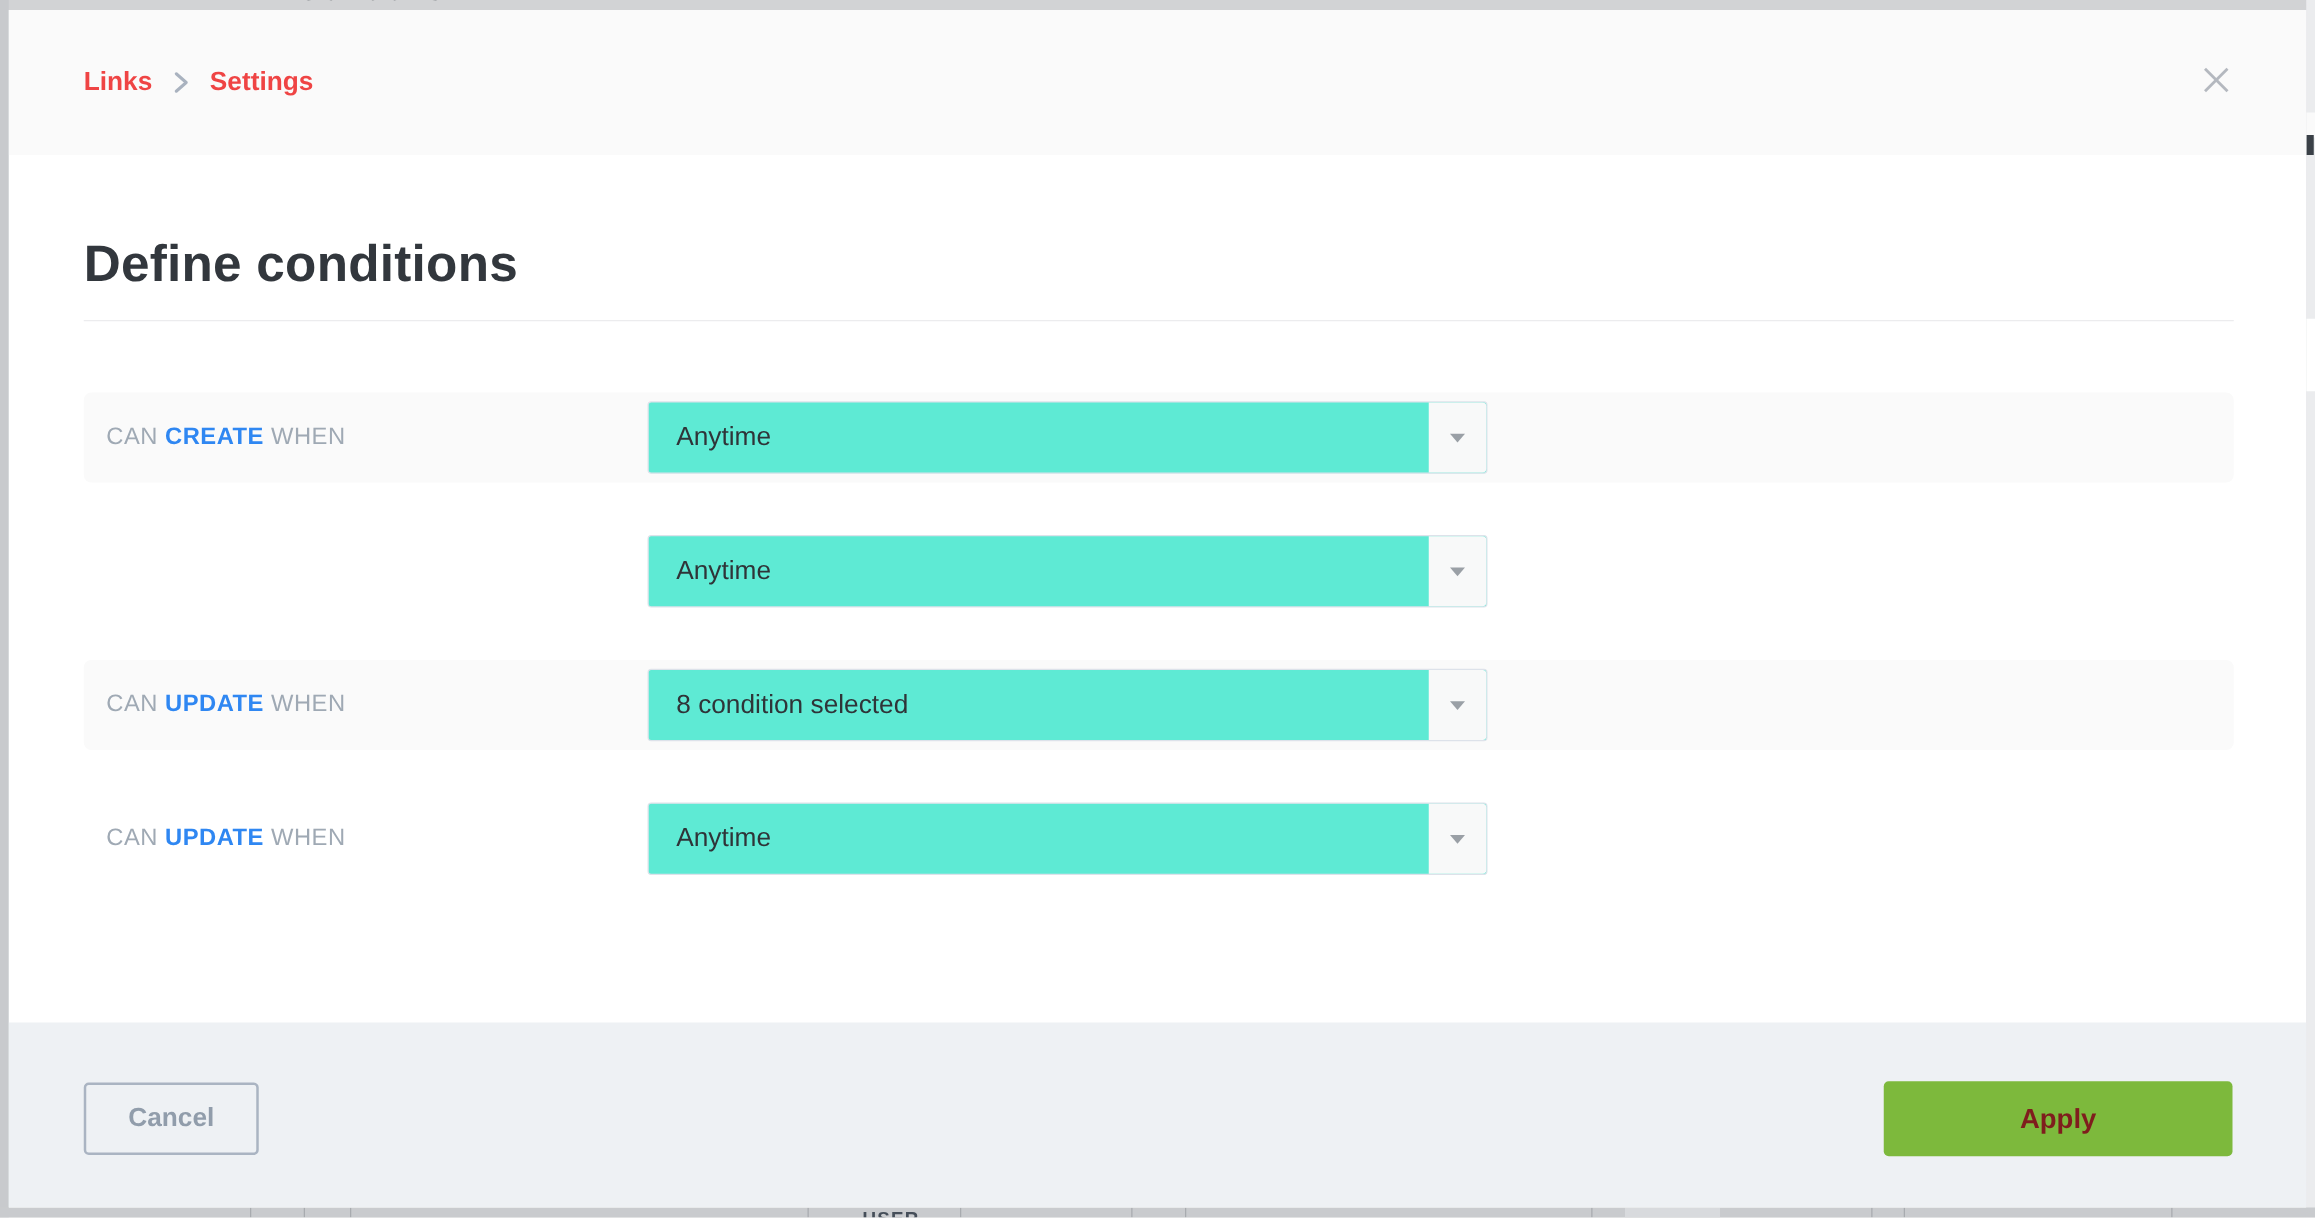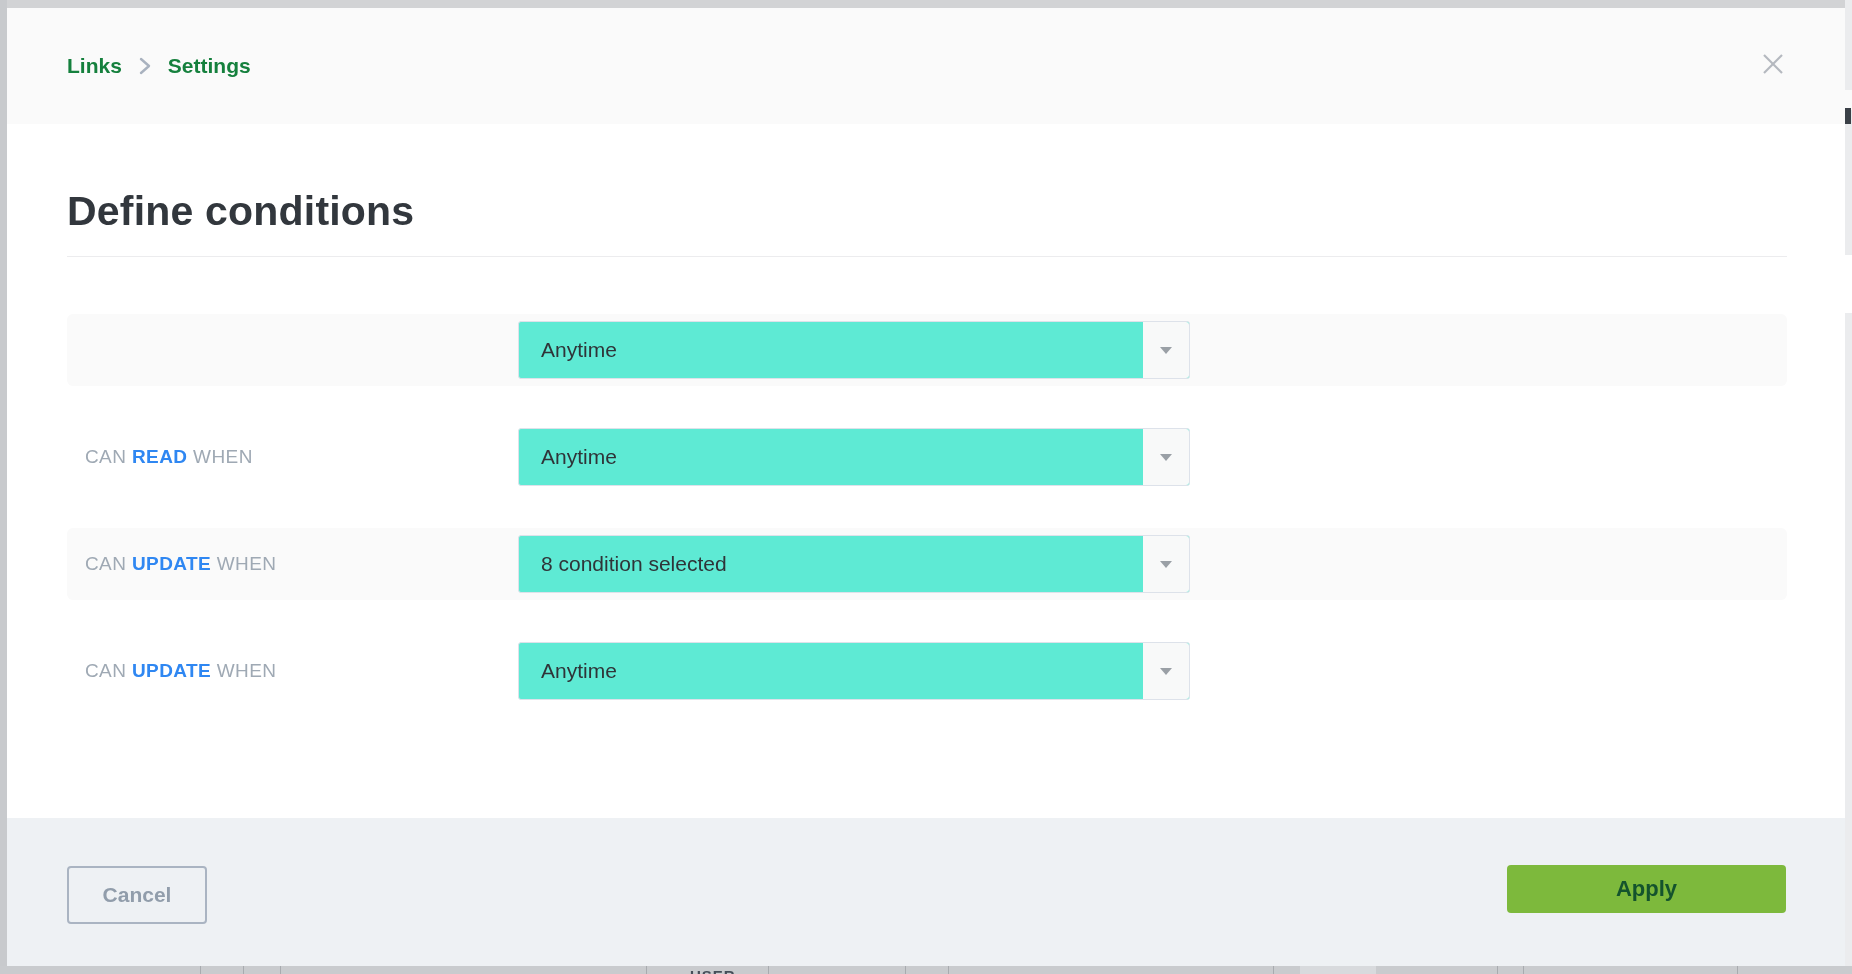--- a/index.html
+++ b/index.html
@@ -17,40 +17,40 @@
   .bg-bottom-strip { position:absolute; left:0; top:966px; width:1852px; height:8px; background:#c9cbce; overflow:hidden; }
   .bg-bottom-text { position:absolute; left:690px; top:1px; font-size:15px; font-weight:700; color:#454e59; letter-spacing:1px; }
   .bg-bottom-light { position:absolute; left:1300px; top:0; width:76px; height:8px; background:#d8dadd; }
   .bg-col-line { position:absolute; top:0; width:1px; height:8px; background:#a8abaf; }
 
   
   .modal { position:absolute; left:7px; top:8px; width:1838px; height:958px; background:#ffffff; overflow:hidden; }
 
   .modal-header { position:absolute; left:0; top:0; width:100%; height:116px; background:#fafafa; }
   .breadcrumb { position:absolute; left:60px; top:0; height:116px; display:flex; align-items:center; gap:16px; }
-  .crumb { font-size:21px; font-weight:700; color:#15803d; }
+  .crumb { font-size:21px; font-weight:700; color:#ef4444; }
   .crumb-sep svg { display:block; }
   .close-btn { position:absolute; right:55px; top:41px; width:34px; height:34px; display:flex; align-items:center; justify-content:center; cursor:pointer; }
 
   .modal-title { position:absolute; left:60px; top:180px; font-size:41px; font-weight:700; color:#32373d; letter-spacing:0.2px; }
   .title-divider { position:absolute; left:60px; top:248px; width:1720px; height:1px; background:#ececee; }
 
   .rows { position:absolute; left:60px; top:306px; width:1720px; }
   .row { position:relative; height:72px; margin-bottom:35px; border-radius:6px; }
   .row.striped { background:#fafafa; }
   .row-label { position:absolute; left:18px; top:0; height:72px; line-height:72px; font-size:19px; letter-spacing:0.4px; color:#9fa9b4; white-space:nowrap; }
   .row-label .action { color:#2f87f2; font-weight:700; }
   .dropdown { position:absolute; left:451px; top:7px; width:672px; height:58px; background:#5eead4; border:1px solid #dde2ea; border-radius:3px; cursor:pointer; }
   .dropdown-value { position:absolute; left:22px; top:0; height:56px; line-height:56px; font-size:21px; color:#2f3438; }
   .dropdown-btn { position:absolute; right:0; top:0; width:46px; height:56px; background:#f8f9f9; border-radius:0 3px 3px 0; display:flex; align-items:center; justify-content:center; }
   .tri-down { width:0; height:0; border-left:6px solid transparent; border-right:6px solid transparent; border-top:7px solid #9aa0a6; }
 
   .modal-footer { position:absolute; left:0; bottom:0; width:100%; height:148px; background:#eef1f4; }
   .cancel-btn { position:absolute; left:60px; top:48px; width:140px; height:58px; background:transparent; border:2px solid #aab4c2; border-radius:4px; font-family:"Liberation Sans", sans-serif; font-size:21px; font-weight:700; color:#919dab; cursor:pointer; }
-  .apply-btn { position:absolute; right:59px; top:47px; width:279px; height:48px; background:#7db93c; border:none; border-radius:4px; font-family:"Liberation Sans", sans-serif; font-size:22px; font-weight:700; color:#14532d; cursor:pointer; }
+  .apply-btn { position:absolute; right:59px; top:47px; width:279px; height:60px; background:#7db93c; border:none; border-radius:4px; font-family:"Liberation Sans", sans-serif; font-size:22px; font-weight:700; color:#7f1d1d; cursor:pointer; }
 </style>
 </head>
 <body>
 
 <div class="bg-top-strip">
   <div class="bg-top-text">Webhooks</div>
 </div>
 <div class="bg-left-strip"></div>
 <div class="bg-right-strip">
   <div class="bg-right-seg-a"></div>
@@ -94,32 +94,32 @@
       </span>
     </div>
   </div>
 
   <h1 class="modal-title">Define conditions</h1>
   <div class="title-divider"></div>
 
   <div class="rows">
 
     <div class="row striped">
+      <div class="row-label">
+        <span>CAN </span><span class="action">CREATE</span><span> WHEN</span>
+      </div>
       <div class="dropdown">
         <div class="dropdown-value">Anytime</div>
         <div class="dropdown-btn">
             <div class="tri-down"></div>
           </div>
       </div>
     </div>
 
     <div class="row">
-      <div class="row-label">
-        <span>CAN </span><span class="action">READ</span><span> WHEN</span>
-      </div>
       <div class="dropdown">
         <div class="dropdown-value">Anytime</div>
         <div class="dropdown-btn">
             <div class="tri-down"></div>
           </div>
       </div>
     </div>
 
     <div class="row striped">
       <div class="row-label">

